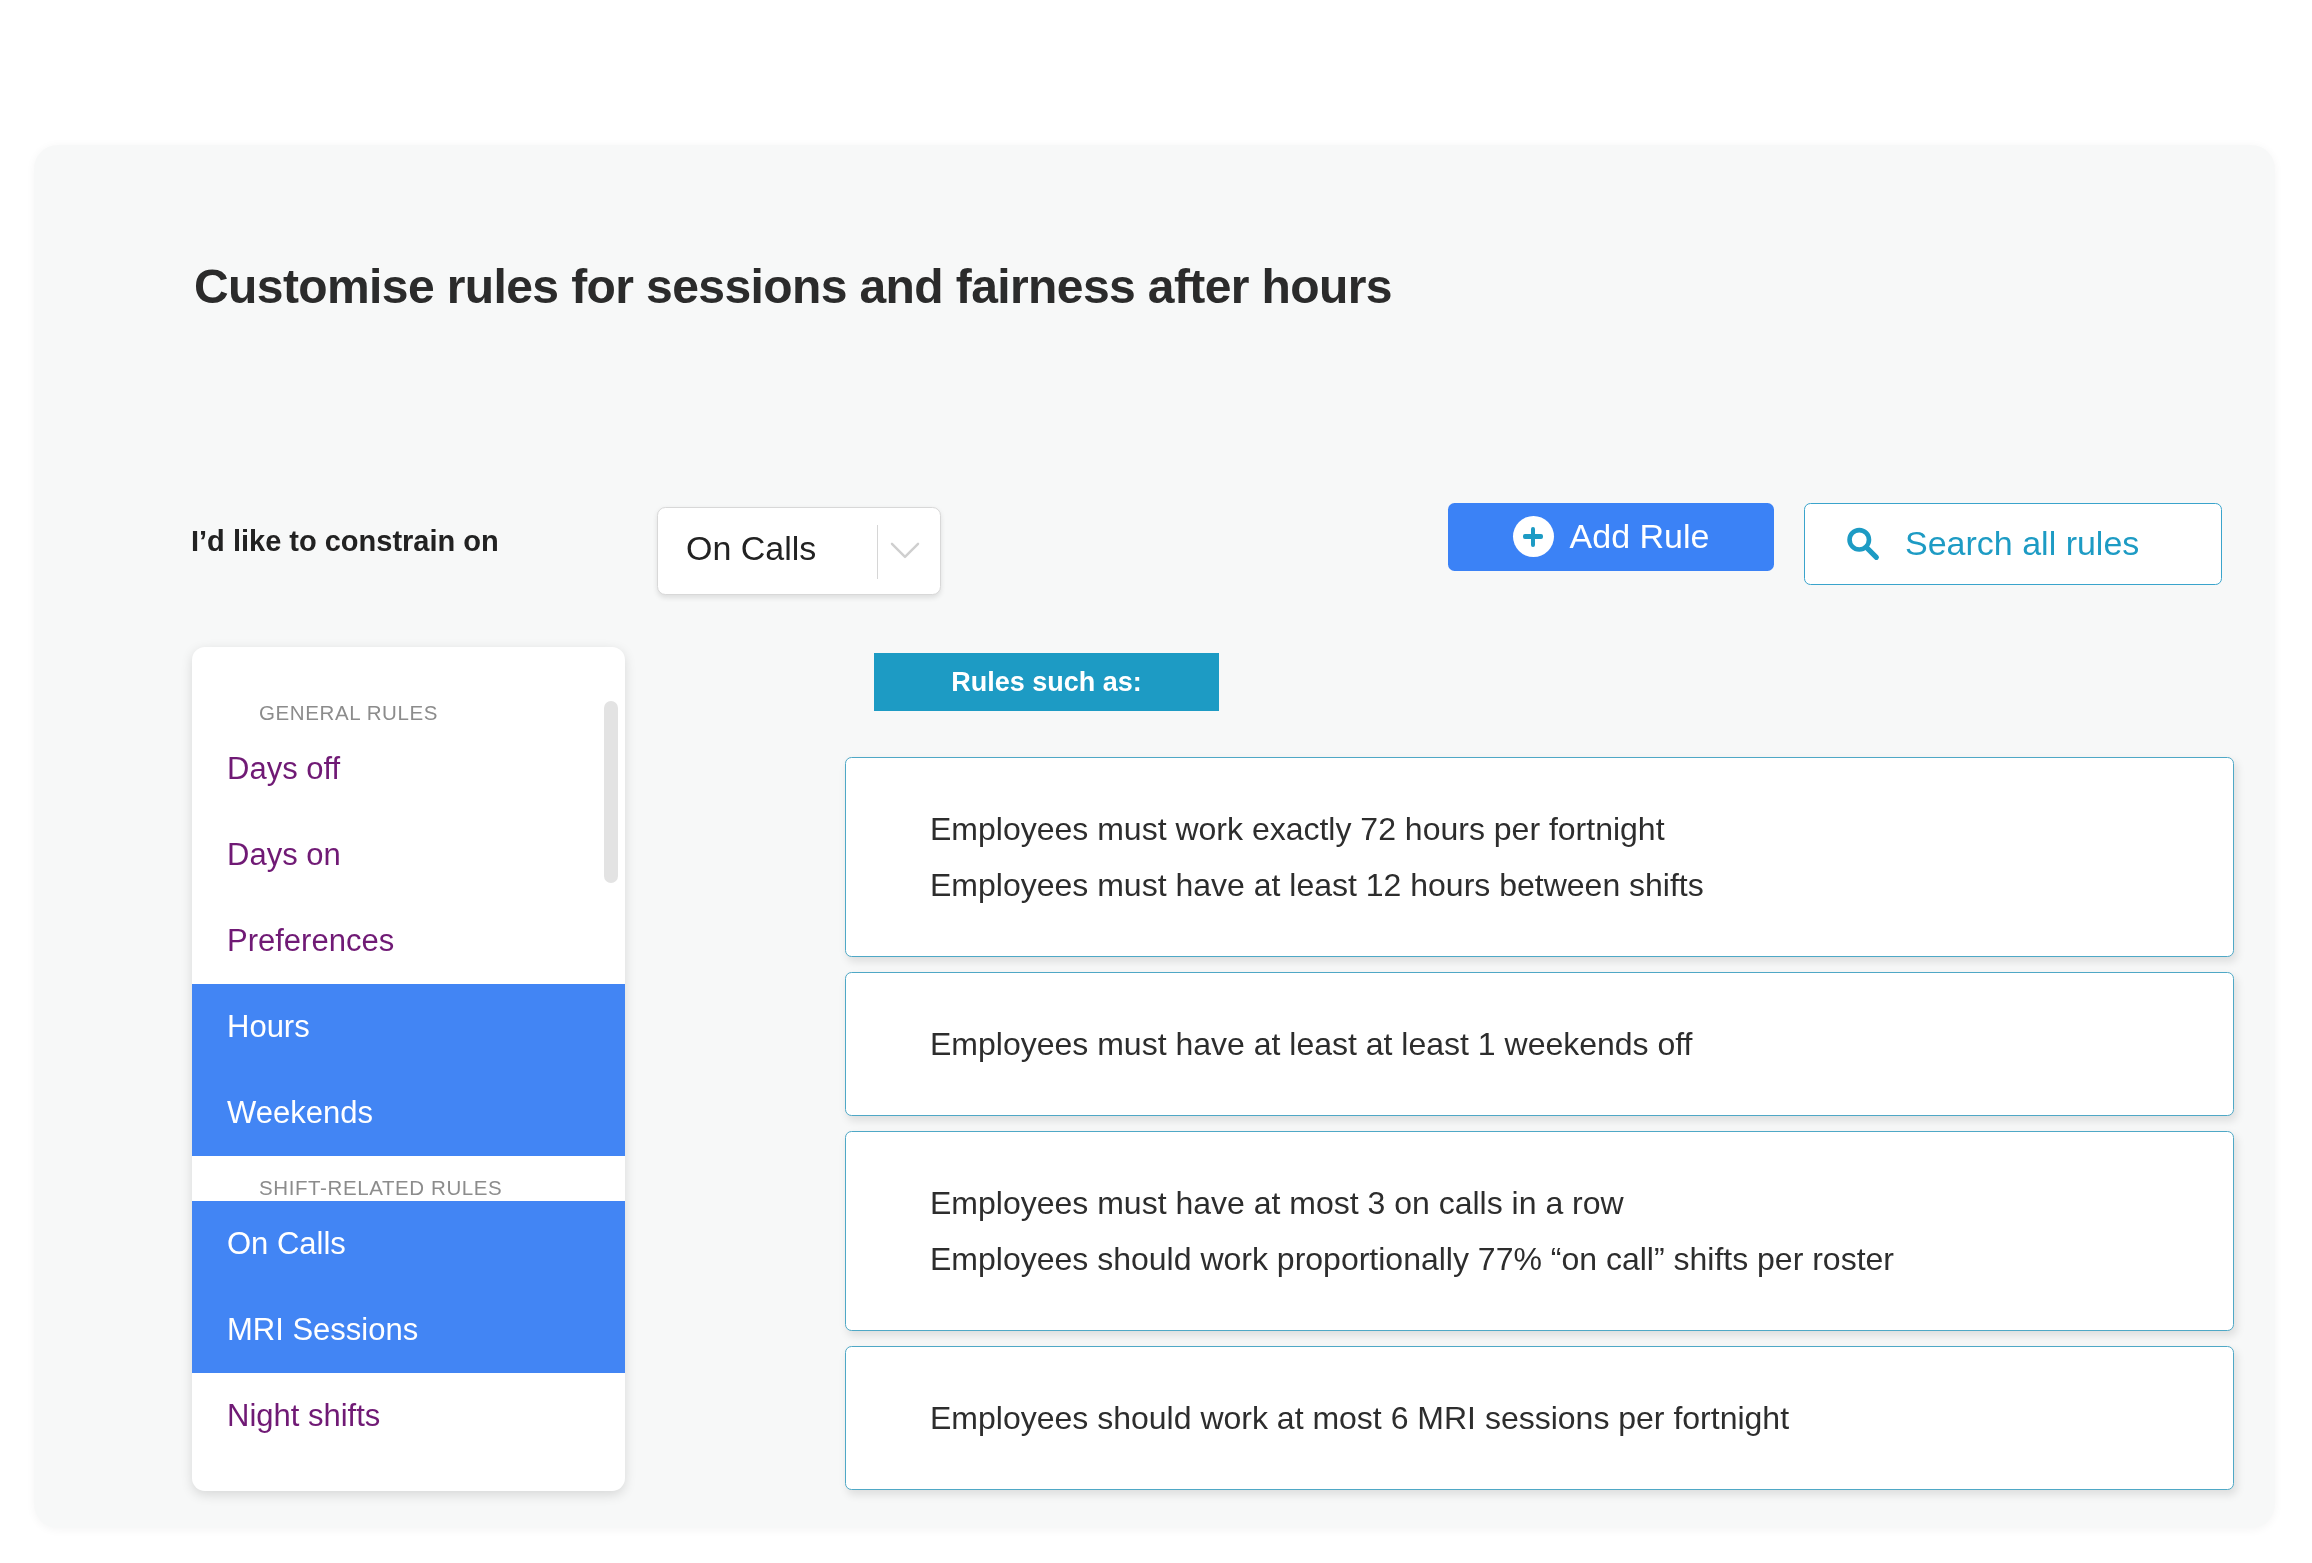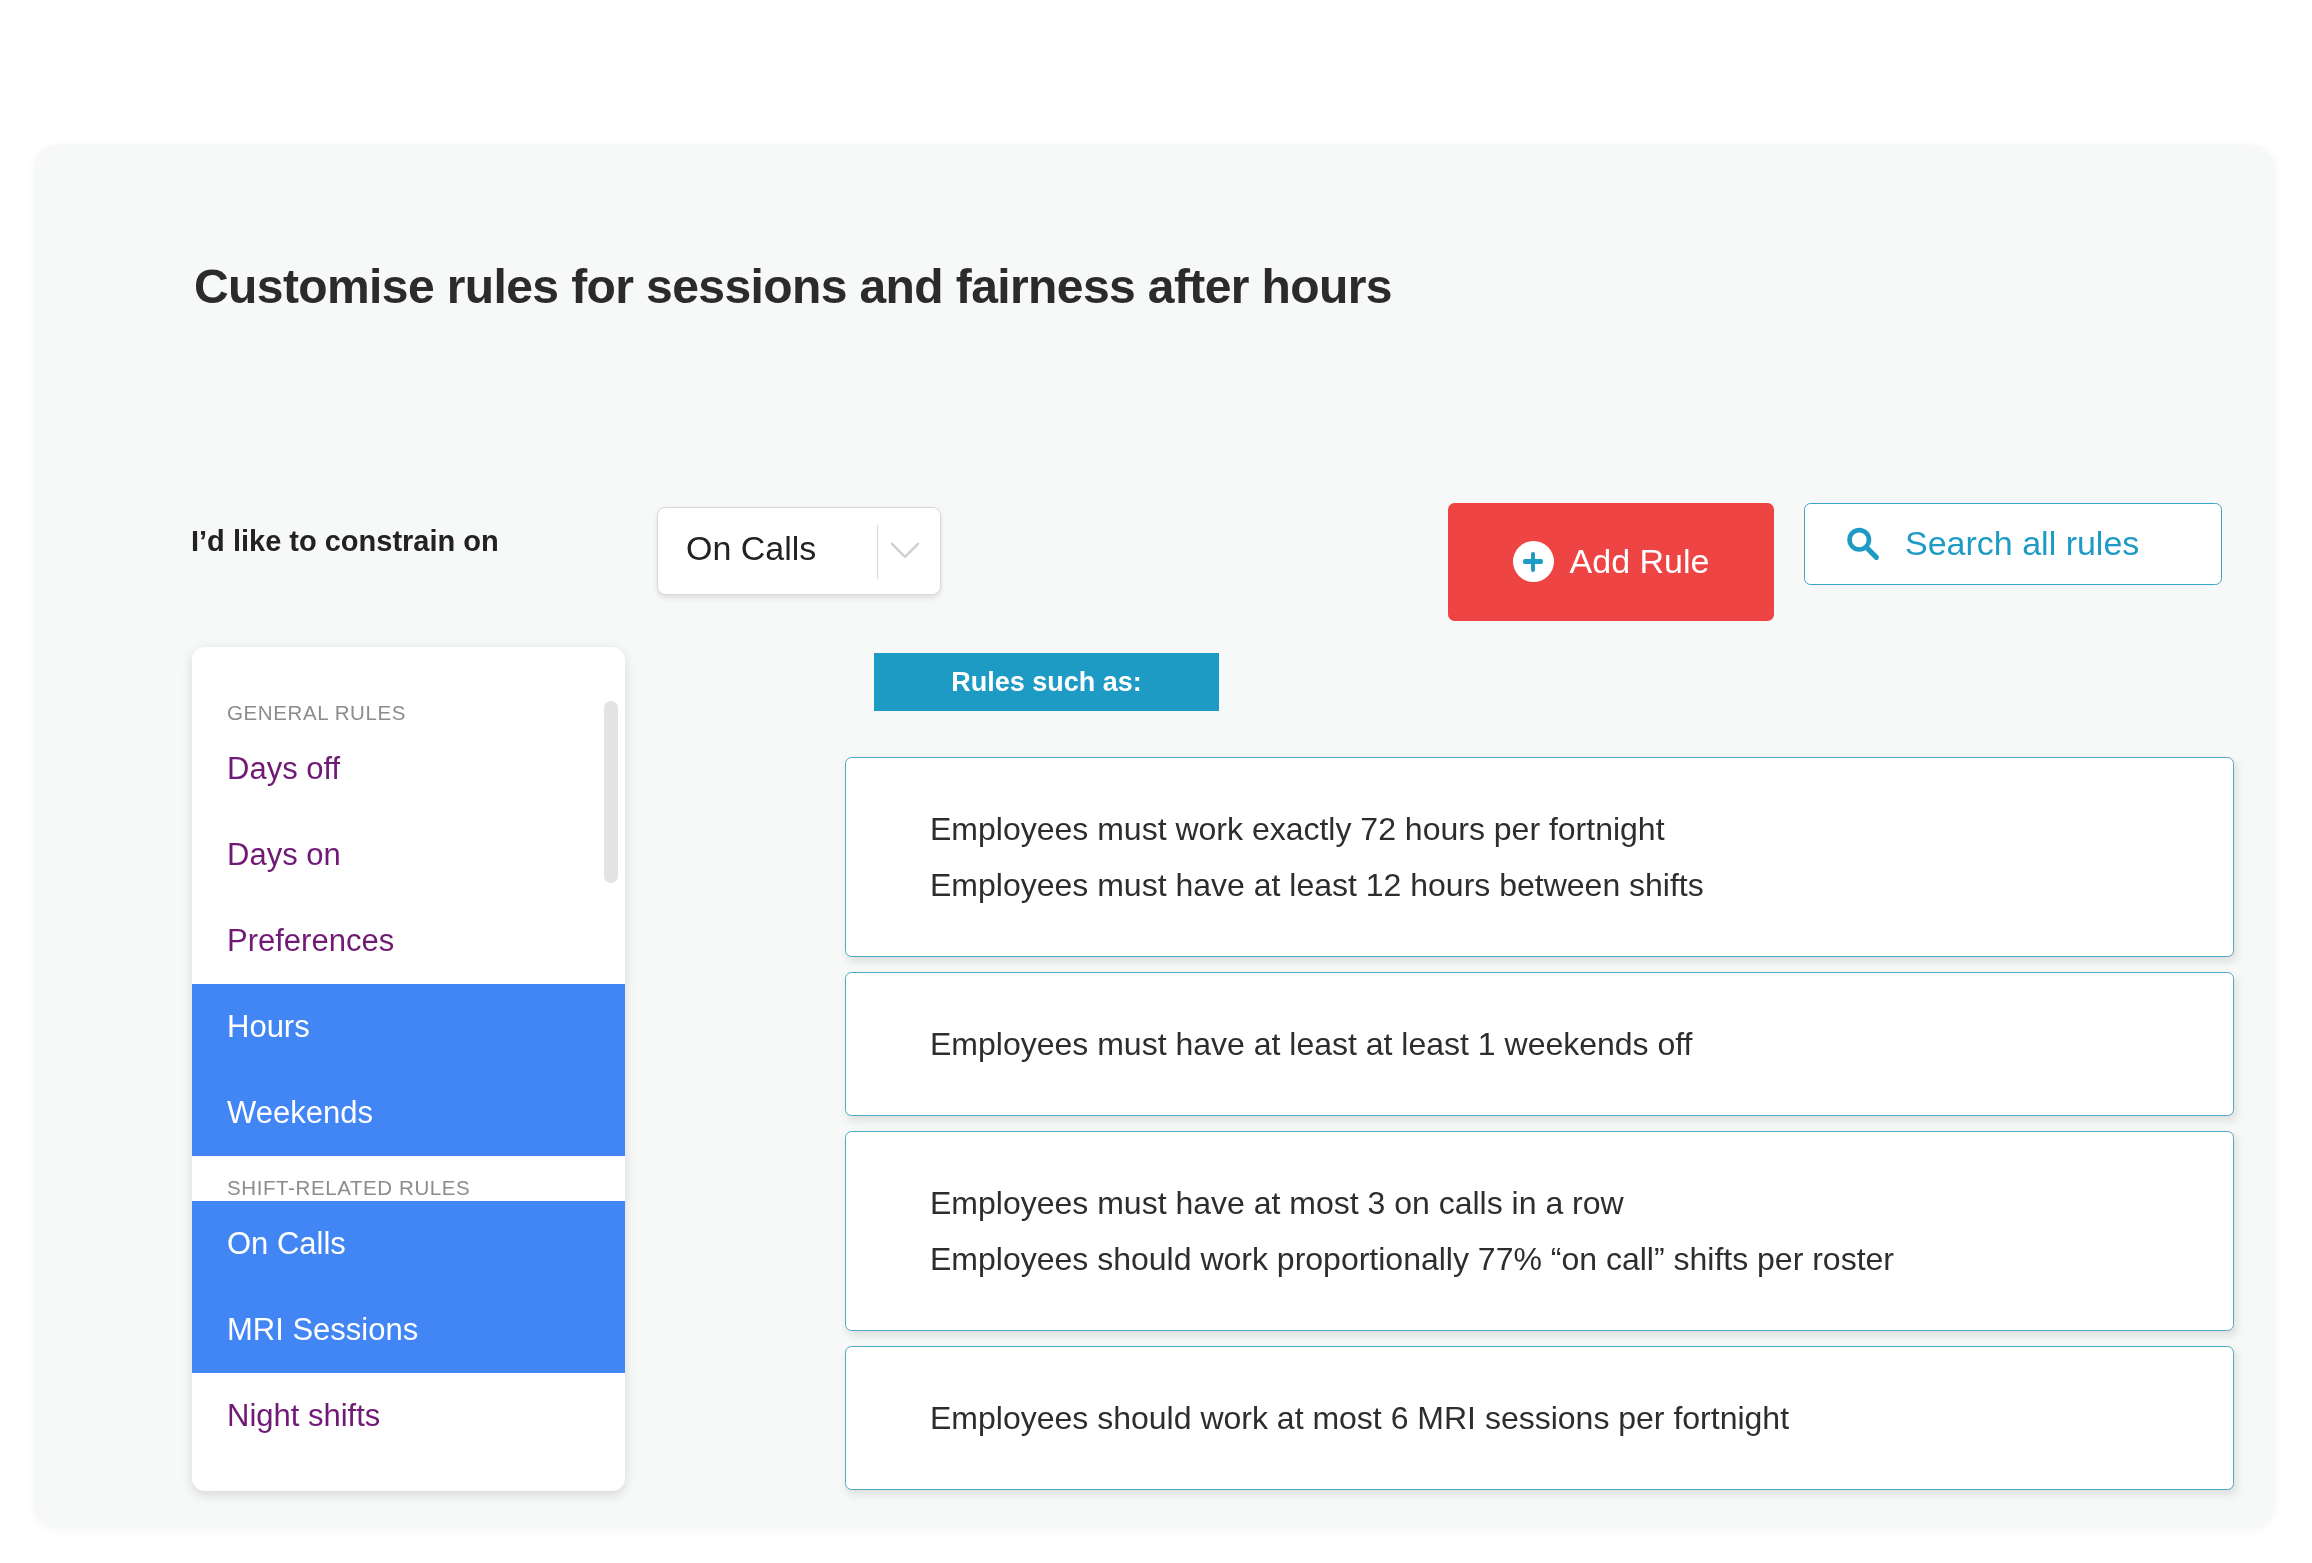--- a/index.html
+++ b/index.html
@@ -93,22 +93,22 @@
     height: 17.7px;
   }
   .chev svg { display:block; width:100%; height:100%; }
 
   
   .add-rule-btn {
     position: absolute;
     left: 1257px;
     top: 1.9px;
     width: 326px;
-    height: 118px;
-    background: #ef4444;
+    height: 68px;
+    background: #3b82f6;
     border-radius: 6.5px;
     box-sizing: border-box;
     display: flex;
     align-items: center;
     justify-content: center;
     cursor: pointer;
   }
   .plus-icon {
     width: 41px;
     height: 41px;
@@ -183,20 +183,21 @@
     padding-bottom: 32px;
   }
   .group-header {
     font-size: 20.5px;
     letter-spacing: 0.6px;
     color: #8c8c8c;
     padding: 9.3px 0 9.3px 35px;
     height: 45px;
     line-height: 45px;
     box-sizing: border-box;
+    margin-left: 32px;
   }
   .list-item {
     font-size: 31px;
     color: #701a75;
     height: 86px;
     line-height: 86px;
     padding-left: 35px;
     box-sizing: border-box;
     cursor: pointer;
     background: #ffffff;

